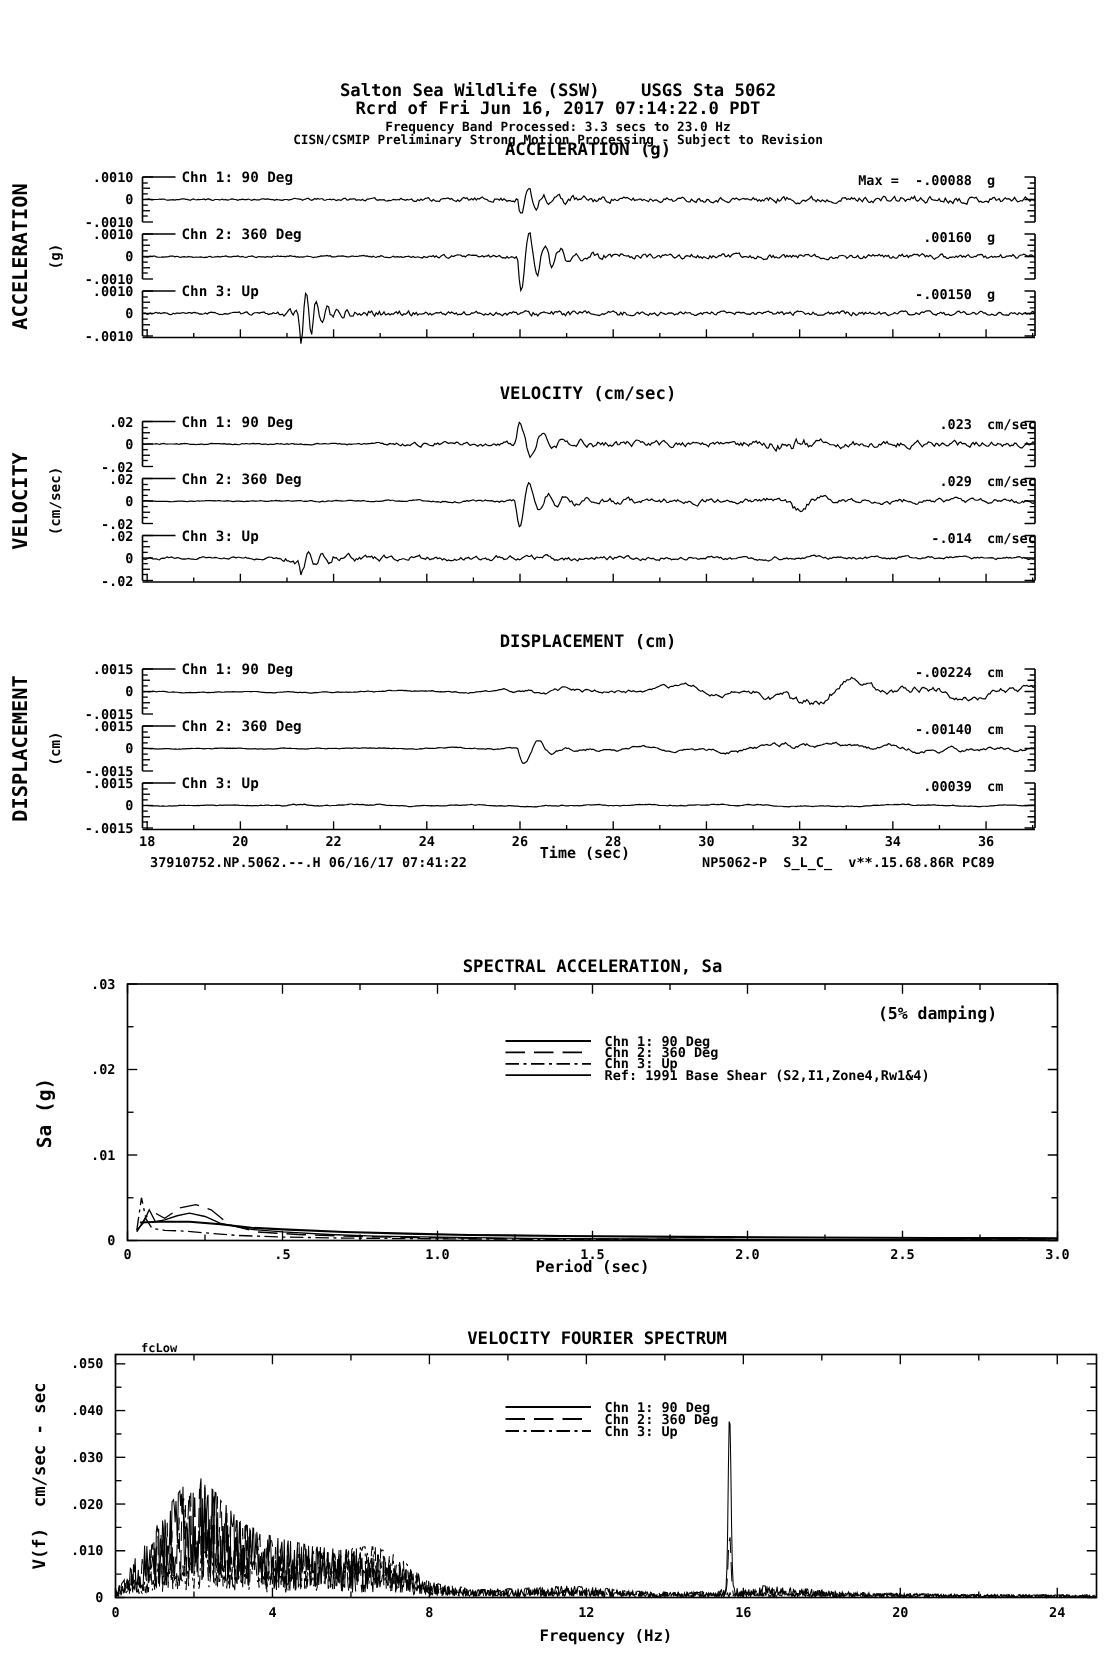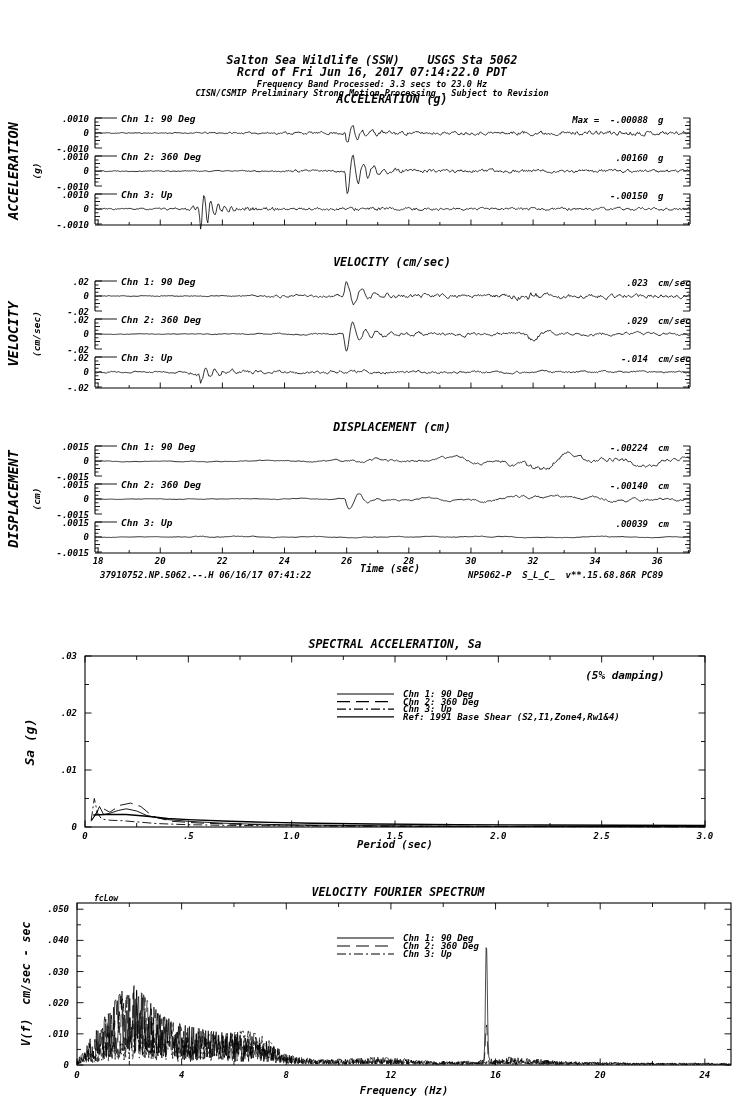--- a/index.html
+++ b/index.html
@@ -1,16 +1,16 @@
 <!DOCTYPE html>
 <html><head>
 <meta charset="utf-8">
 <style>
   html,body{margin:0;padding:0;background:#fff;}
-  #canvas{position:relative;width:739px;height:1115px;background:#ffffff;overflow:hidden;font-style:italic;}
+  #canvas{position:relative;width:739px;height:1115px;background:#ffffff;overflow:hidden;}
   #plot-svg{position:absolute;left:0;top:0;}
   #plot-svg text{font-family:"DejaVu Sans Mono","Liberation Mono",monospace;font-weight:bold;fill:#000;white-space:pre;}
 </style>
 </head>
 <body>
 
 <div id="canvas">
   <svg id="plot-svg" width="739" height="1115" viewBox="0 0 739 1115">
 
     <text x="372" y="64" text-anchor="middle" font-size="11.5">Salton Sea Wildlife (SSW)    USGS Sta 5062</text>

